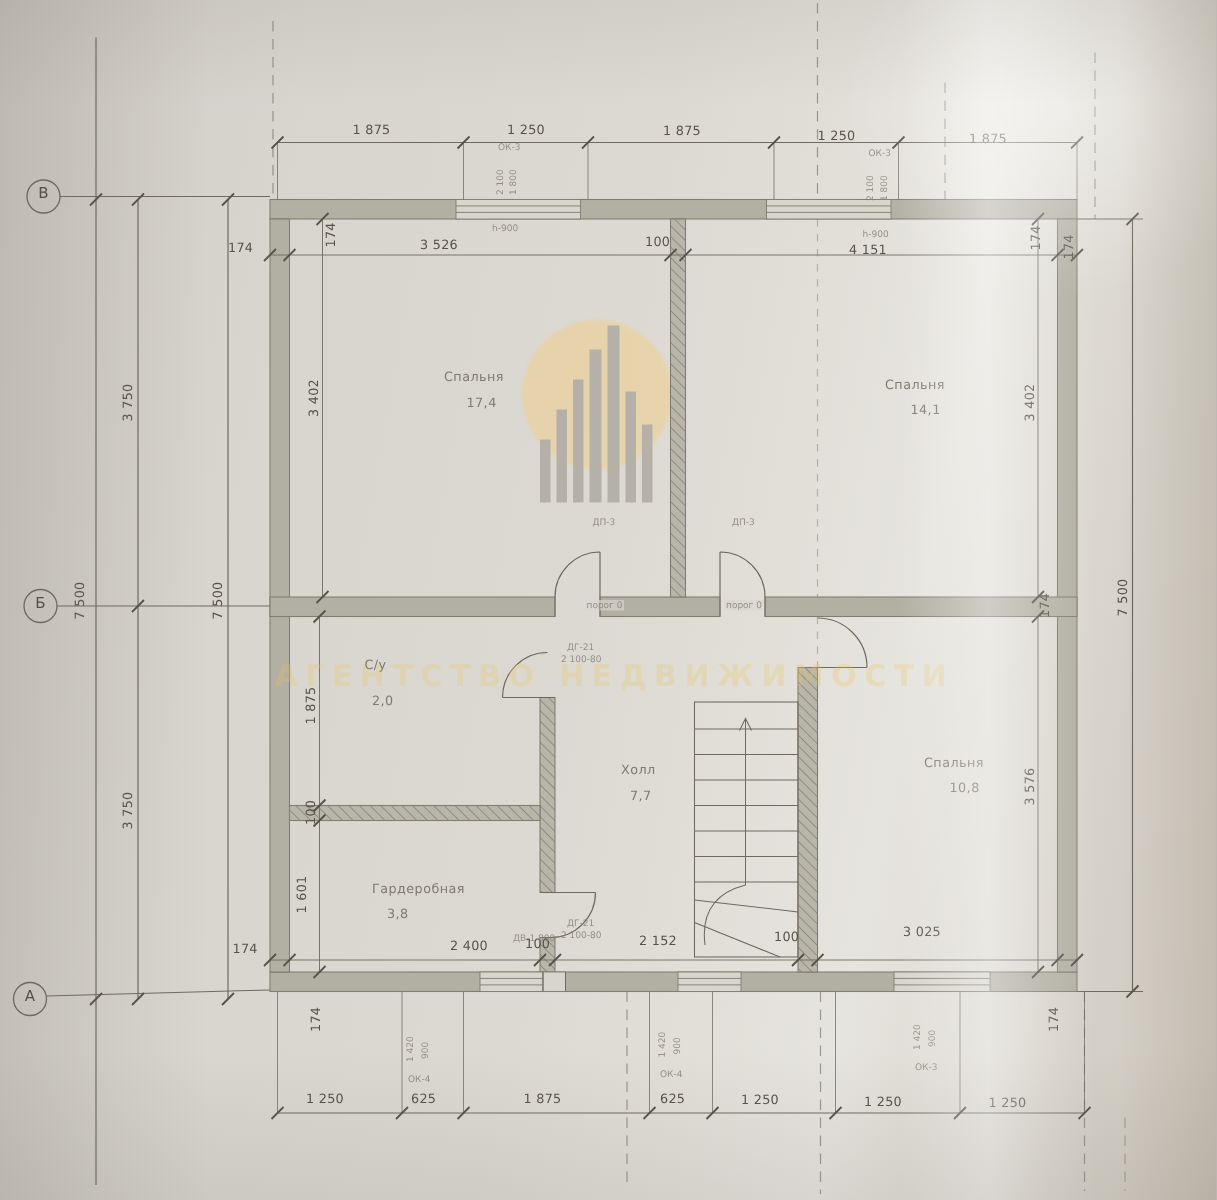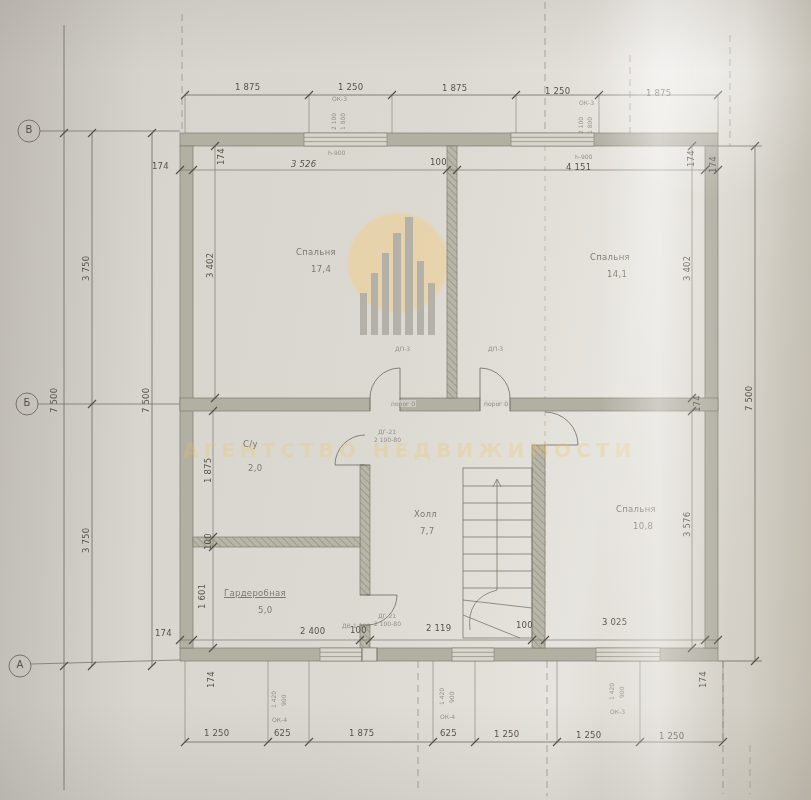--- a/index.html
+++ b/index.html
@@ -151,45 +151,45 @@
   <div class="lbl axis-letter" style="left:22px;top:124px;">В</div>
   <div class="lbl axis-letter" style="left:20px;top:397px;">Б</div>
   <div class="lbl axis-letter" style="left:13px;top:659px;">А</div>
 
   <div class="lbl room" style="left:296px;top:247px;">Спальня</div>
   <div class="lbl room" style="left:311px;top:264px;">17,4</div>
   <div class="lbl room" style="left:590px;top:252px;">Спальня</div>
   <div class="lbl room" style="left:607px;top:269px;">14,1</div>
   <div class="lbl room" style="left:243px;top:439px;">С/у</div>
   <div class="lbl room" style="left:248px;top:463px;">2,0</div>
-  <div class="lbl room" style="left:224px;top:588px;text-decoration:underline;">Гардеробная</div>
-  <div class="lbl room" style="left:258px;top:605px;">5,0</div>
+  <div class="lbl room" style="left:248px;top:588px;">Гардеробная</div>
+  <div class="lbl room" style="left:258px;top:605px;">3,8</div>
   <div class="lbl room" style="left:414px;top:509px;">Холл</div>
   <div class="lbl room" style="left:420px;top:526px;">7,7</div>
   <div class="lbl room" style="left:616px;top:504px;">Спальня</div>
   <div class="lbl room" style="left:633px;top:521px;">10,8</div>
 
   <div class="lbl dim" style="left:235px;top:82px;">1 875</div>
   <div class="lbl dim" style="left:338px;top:82px;">1 250</div>
   <div class="lbl dim" style="left:442px;top:83px;">1 875</div>
   <div class="lbl dim" style="left:545px;top:86px;">1 250</div>
   <div class="lbl dim" style="left:646px;top:88px;">1 875</div>
 
   <div class="lbl dim" style="left:152px;top:161px;">174</div>
-  <div class="lbl dim" style="left:291px;top:159px;font-style:italic;">3 526</div>
+  <div class="lbl dim" style="left:280px;top:159px;">3 526</div>
   <div class="lbl dim" style="left:430px;top:157px;">100</div>
   <div class="lbl dim" style="left:566px;top:162px;">4 151</div>
   <div class="lbl dim rot" style="left:216px;top:165px;">174</div>
   <div class="lbl dim rot" style="left:686px;top:167px;">174</div>
   <div class="lbl dim rot" style="left:708px;top:173px;">174</div>
 
   <div class="lbl dim" style="left:155px;top:628px;">174</div>
   <div class="lbl dim" style="left:256px;top:626px;margin-left:44px;">2 400</div>
   <div class="lbl dim" style="left:350px;top:625px;">100</div>
-  <div class="lbl dim" style="left:426px;top:623px;">2 119</div>
+  <div class="lbl dim" style="left:426px;top:623px;">2 152</div>
   <div class="lbl dim" style="left:516px;top:620px;">100</div>
   <div class="lbl dim" style="left:602px;top:617px;">3 025</div>
   <div class="lbl dim rot" style="left:206px;top:688px;">174</div>
   <div class="lbl dim rot" style="left:698px;top:688px;">174</div>
 
   <div class="lbl dim" style="left:204px;top:728px;">1 250</div>
   <div class="lbl dim" style="left:274px;top:728px;">625</div>
   <div class="lbl dim" style="left:349px;top:728px;">1 875</div>
   <div class="lbl dim" style="left:440px;top:728px;">625</div>
   <div class="lbl dim" style="left:494px;top:729px;">1 250</div>

